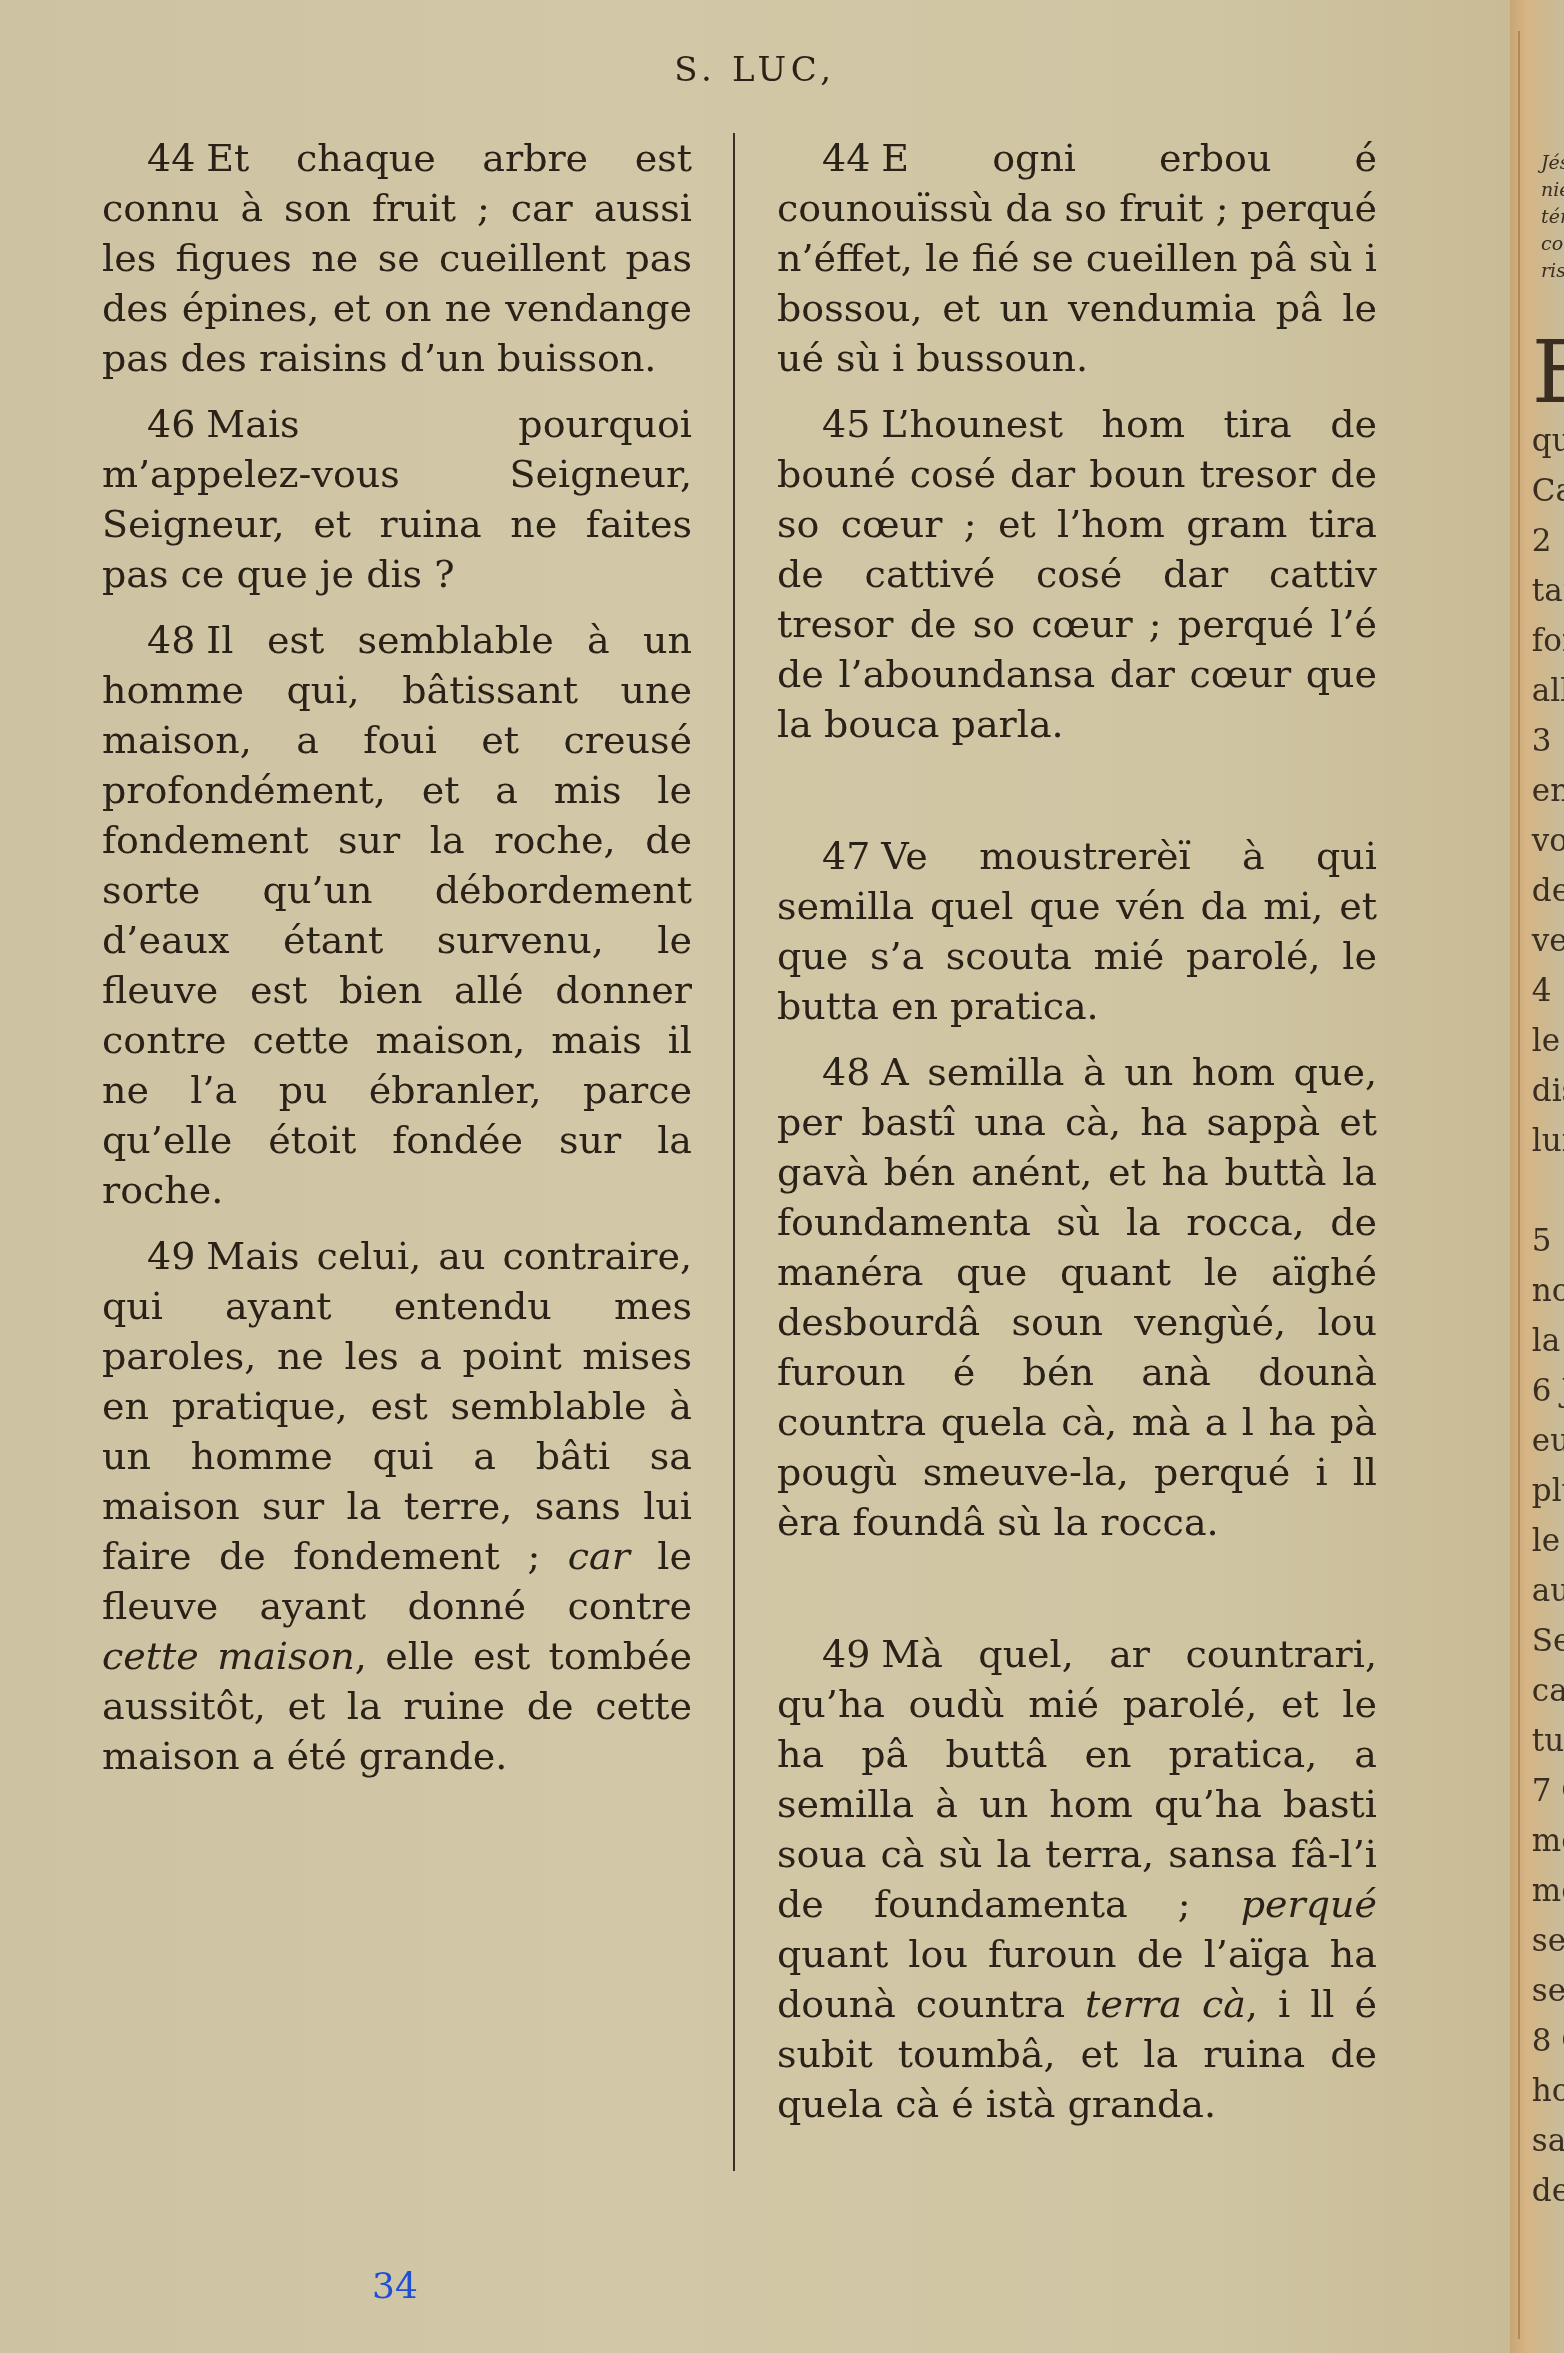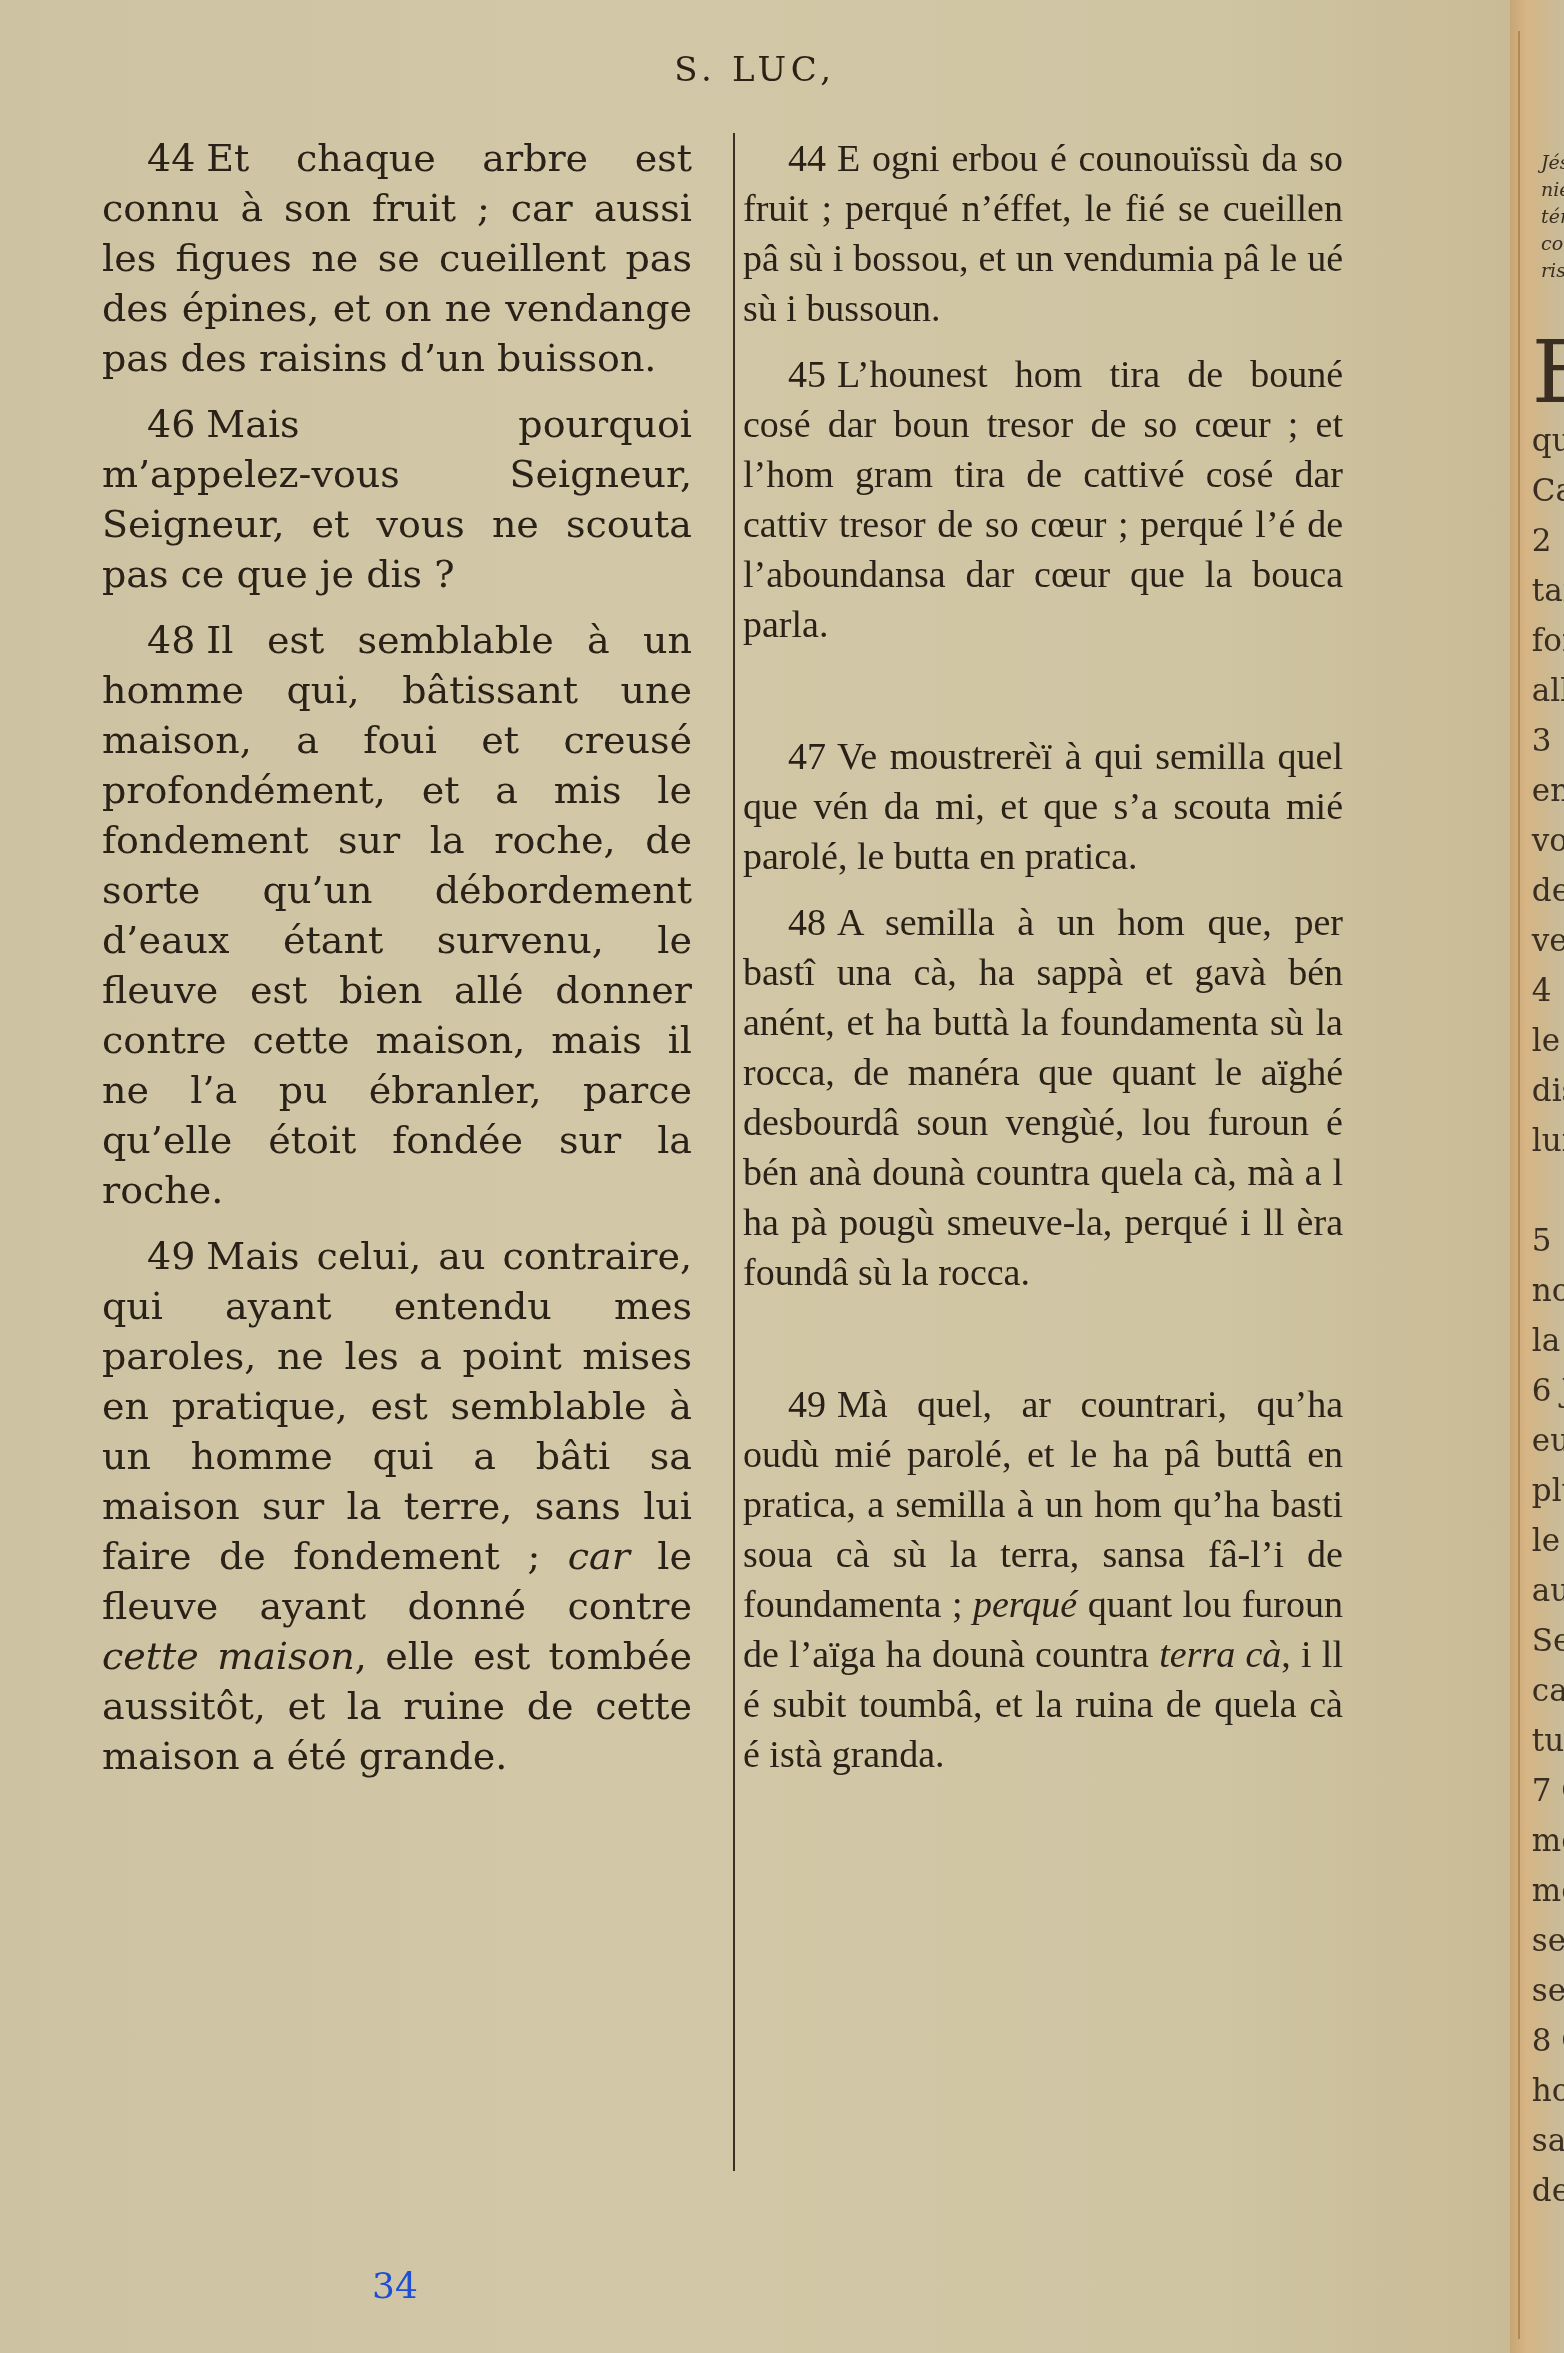--- a/index.html
+++ b/index.html
@@ -23,21 +23,21 @@
   }
   .running-head {
     position: absolute; top: 49px; left: 0; width: 1510px; text-align: center;
     font-size: 34px; letter-spacing: 4.7px; color: #2b2117;
   }
   .col {
     position: absolute; top: 117px; font-size: 38px; line-height: 50px;
     text-align: justify; color: #2a2118;
   }
   .col-left { left: 86px; width: 622px; }
-  .col-right { left: 727px; width: 632px; font-family: Liberation Serif, serif; }
+  .col-right { left: 761px; width: 632px; }
   .rule {
     position: absolute; left: 733px; top: 133px; width: 2.3px; height: 2038px;
     background: #3b2e22;
   }
   .verse { margin: 16px; text-indent: 45px; }
   .verse .num { margin-right: 11px; }
   .gap { height: 50px; }
   .folio {
     position: absolute; top: 2265px; left: 372px; font-size: 36px; color: #1d4ed8;
   }
@@ -54,21 +54,21 @@
 <body>
 
 <div class="page"></div>
 <div class="gutter"></div>
 <div class="gutter-line"></div>
 
 <div class="running-head">S. LUC,</div>
 
 <div class="col col-left" id="col-left">
     <p class="verse"><span class="num">44</span><span>Et chaque arbre est connu à son fruit ; car aussi les figues ne se cueillent pas des épines, et on ne vendange pas des raisins d’un buisson.</span></p>
-    <p class="verse"><span class="num">46</span><span>Mais pourquoi m’appelez-vous Seigneur, Seigneur, et vous ne scouta pas ce que je dis ?</span></p>
+    <p class="verse"><span class="num">46</span><span>Mais pourquoi m’appelez-vous Seigneur, Seigneur, et ruina ne faites pas ce que je dis ?</span></p>
     <p class="verse"><span class="num">48</span><span>Il est semblable à un homme qui, bâtissant une maison, a foui et creusé profondément, et a mis le fondement sur la roche, de sorte qu’un débordement d’eaux étant survenu, le fleuve est bien allé donner contre cette maison, mais il ne l’a pu ébranler, parce qu’elle étoit fondée sur la roche.</span></p>
     <p class="verse"><span class="num">49</span><span>Mais celui, au contraire, qui ayant entendu mes paroles, ne les a point mises en pratique, est semblable à un homme qui a bâti sa maison sur la terre, sans lui faire de fondement ; </span><em>car</em><span> le fleuve ayant donné contre </span><em>cette maison</em><span>, elle est tombée aussitôt, et la ruine de cette maison a été grande.</span></p>
   </div>
 <div class="rule"></div>
 <div class="col col-right" id="col-right">
     <p class="verse"><span class="num">44</span><span>E ogni erbou é counouïssù da so fruit ; perqué n’éffet, le fié se cueillen pâ sù i bossou, et un vendumia pâ le ué sù i bussoun.</span></p>
     <p class="verse"><span class="num">45</span><span>L’hounest hom tira de bouné cosé dar boun tresor de so cœur ; et l’hom gram tira de cattivé cosé dar cattiv tresor de so cœur ; perqué l’é de l’aboundansa dar cœur que la bouca parla.</span></p>
     <div class="gap"></div>
     <p class="verse"><span class="num">47</span><span>Ve moustrerèï à qui semilla quel que vén da mi, et que s’a scouta mié parolé, le butta en pratica.</span></p>
     <p class="verse"><span class="num">48</span><span>A semilla à un hom que, per bastî una cà, ha sappà et gavà bén anént, et ha buttà la foundamenta sù la rocca, de manéra que quant le aïghé desbourdâ soun vengùé, lou furoun é bén anà dounà countra quela cà, mà a l ha pà pougù smeuve-la, perqué i ll èra foundâ sù la rocca.</span></p>

